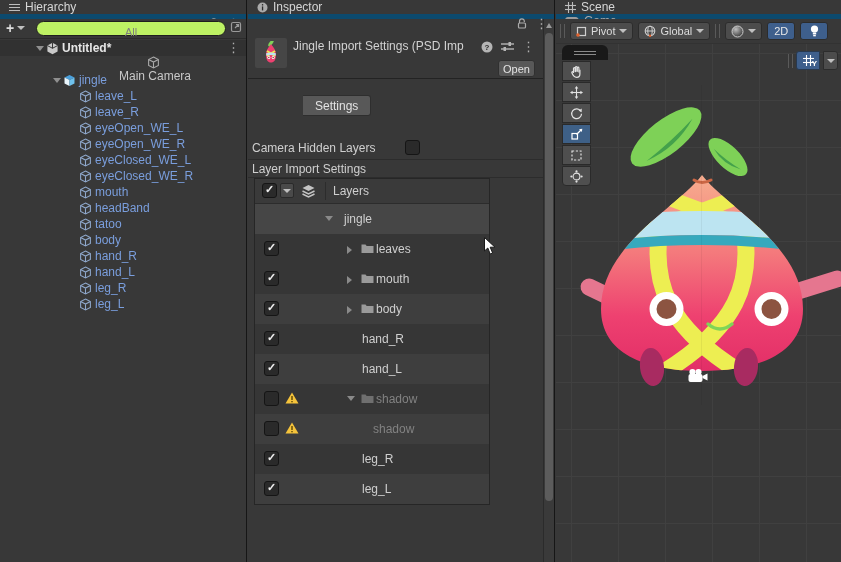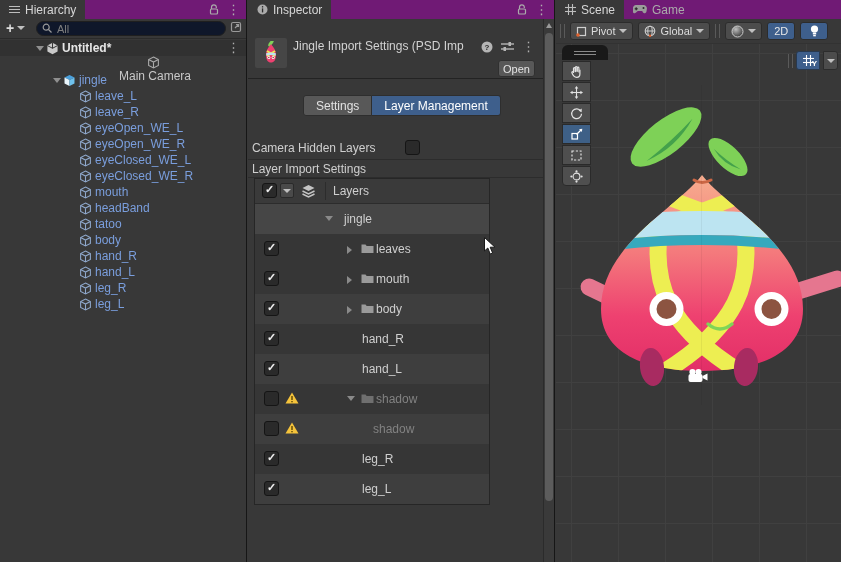--- a/index.html
+++ b/index.html
@@ -8,33 +8,33 @@
     position:relative; background:#383838; overflow:hidden;
     font-family:"Liberation Sans", sans-serif; font-size:12px; color:#C8C8C8;
     -webkit-font-smoothing:antialiased;
   }
   .panel { position:absolute; top:0; bottom:0; background:#383838; }
   #hierarchy { left:0; width:247px; border-right:1px solid #161616; }
   #inspector { left:248px; width:307px; border-right:1px solid #161616; }
   #scene     { left:556px; width:285px; }
 
   
-  .tabbar { position:absolute; left:0; right:0; top:0; height:19px; background:#701a75; display:flex; }
+  .tabbar { position:absolute; left:0; right:0; top:0; height:19px; background:#0c4a6e; display:flex;flex-direction:column; }
   .tab { display:flex; align-items:center; gap:5px; padding:0 9px; color:#ABABAB; height:19px; }
   .tab.active { background:#383838; color:#D6D6D6; }
   .tabbar .bar-right { margin-left:auto; display:flex; align-items:center; gap:8px; padding-right:6px; }
   .kebab { color:#B0B0B0; font-size:13px; line-height:19px; }
 
   svg.ic { display:block; }
 
   
   .h-toolbar { position:absolute; left:0; right:0; top:19px; height:20px; background:#383838; border-bottom:1px solid #2B2B2B; }
   .plus-btn { position:absolute; left:6px; top:1px; color:#DDD; font-size:14px; font-weight:bold; display:flex; align-items:center; gap:3px; }
   .caret { width:0; height:0; border-left:4px solid transparent; border-right:4px solid transparent; border-top:4px solid #C0C0C0; display:inline-block; }
-  .searchbox { position:absolute; left:36px; top:2px; width:190px; height:15px; background:#0f172a; border:1px solid #1F1F1F; border-radius:8px; display:flex; align-items:center; padding:0 5px; gap:4px; }
+  .searchbox { position:absolute; left:36px; top:2px; width:190px; height:15px; background:#bef264; border:1px solid #1F1F1F; border-radius:8px; display:flex; align-items:center; padding:0 5px; gap:4px;flex-direction:column; }
   .searchbox .ph { color:#7E7E7E; font-size:11px; }
   .popout { position:absolute; right:4px; top:2px; }
 
   .tree { position:absolute; left:0; right:0; top:40px; }
   .hrow { position:relative; height:16px; display:flex; align-items:center; }
   .hrow .fold13 { width:13px; display:flex; justify-content:center; flex:none; }
   .tri-down { width:0;height:0;border-left:4px solid transparent;border-right:4px solid transparent;border-top:5px solid #8F8F8F; }
   .hrow .icon16 { width:16px; flex:none; display:flex; justify-content:flex-start; }
   .hrow.scene-row { background:#313131; color:#E6E6E6; font-weight:bold; }
   .hrow .hkebab { position:absolute; right:6px; top:0; color:#B0B0B0; font-size:13px; line-height:16px; font-weight:normal; }
@@ -361,23 +361,20 @@
     </div>
     <div class="open-btn">
         <span>Open</span>
       </div>
   </div>
 
   <div class="mgmt-tabs">
     <div class="mtab">
         <span>Settings</span>
       </div>
-    <div class="mtab sel">
-        <span>Layer Management</span>
-      </div>
   </div>
 
   <div class="include-row">
     <span class="lbl">Camera Hidden Layers</span>
     <span class="cbx"></span>
   </div>
 
   <div class="section-title">Layer Import Settings</div>
 
   <div class="ltable">

